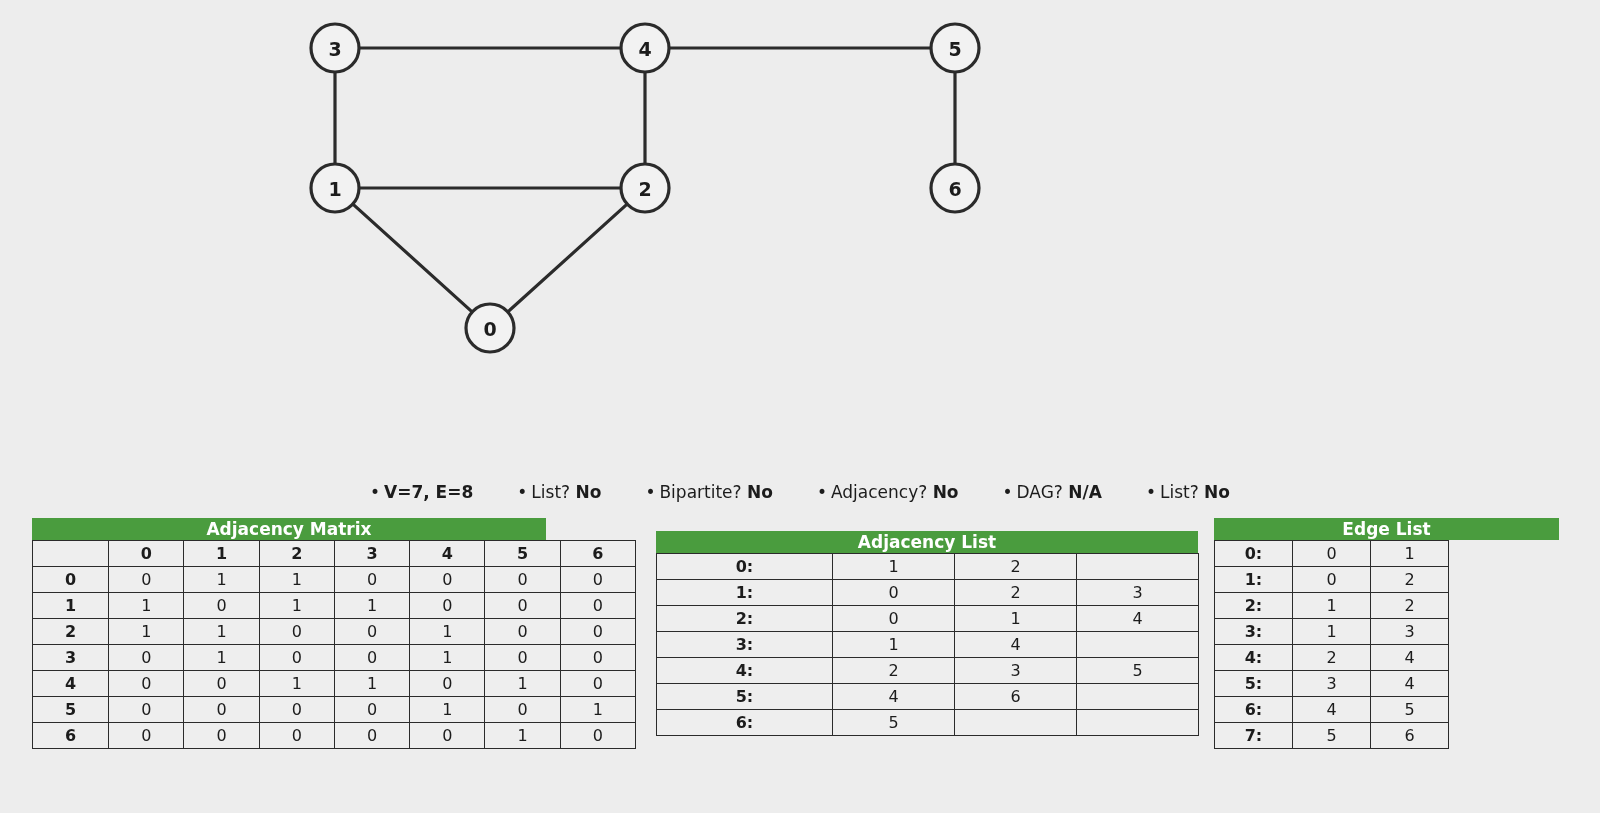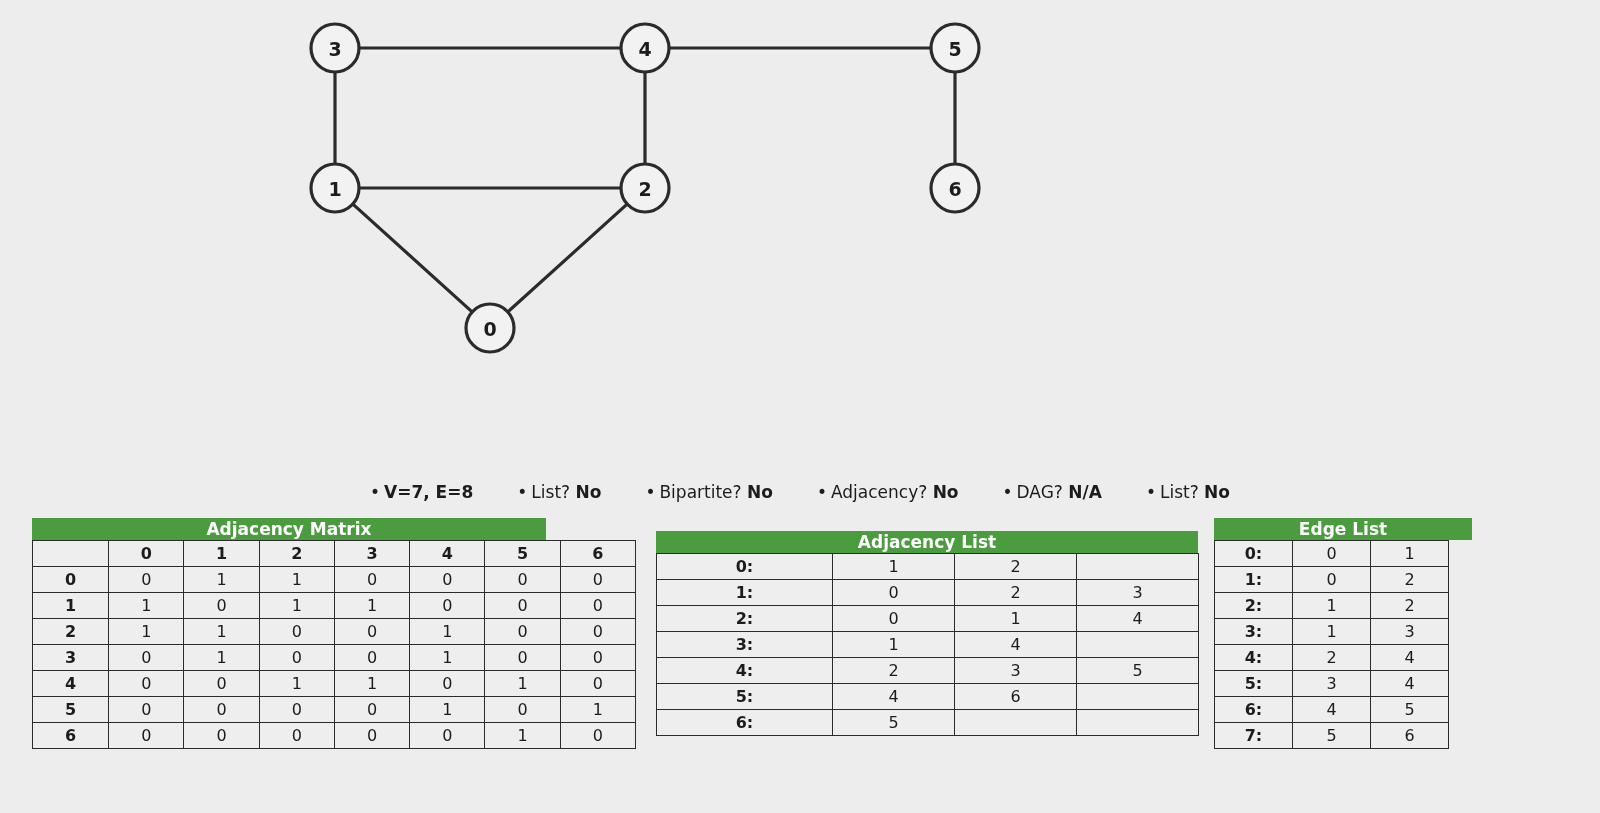--- a/index.html
+++ b/index.html
@@ -114,21 +114,21 @@
 
   
   #adjacency-list-panel { left: 656px; top: 531px; width: 542px; }
   #adjacency-list-panel .panel-header { width: 542px; }
   #adjacency-list-table { width: 542px; }
   #adjacency-list-table col.k { width: 176px; }
   #adjacency-list-table col.v { width: 122px; }
 
   
   #edge-list-panel { left: 1214px; top: 518px; width: 294px; }
-  #edge-list-panel .panel-header { width: 258px; }
+  #edge-list-panel .panel-header { width: 345px; }
   #edge-list-table { width: 234px; }
   #edge-list-table col.k { width: 78px; }
   #edge-list-table col.v { width: 78px; }
 </style>
 </head>
 <body>
 
 <svg id="graph-canvas" viewBox="0 0 1600 400" xmlns="http://www.w3.org/2000/svg">
   <g id="edge-group">
       <line x1="472.9316392167238" y1="312.5834160667183" x2="352.0683607832762" y2="203.41658393328171" class="graph-edge"></line>

